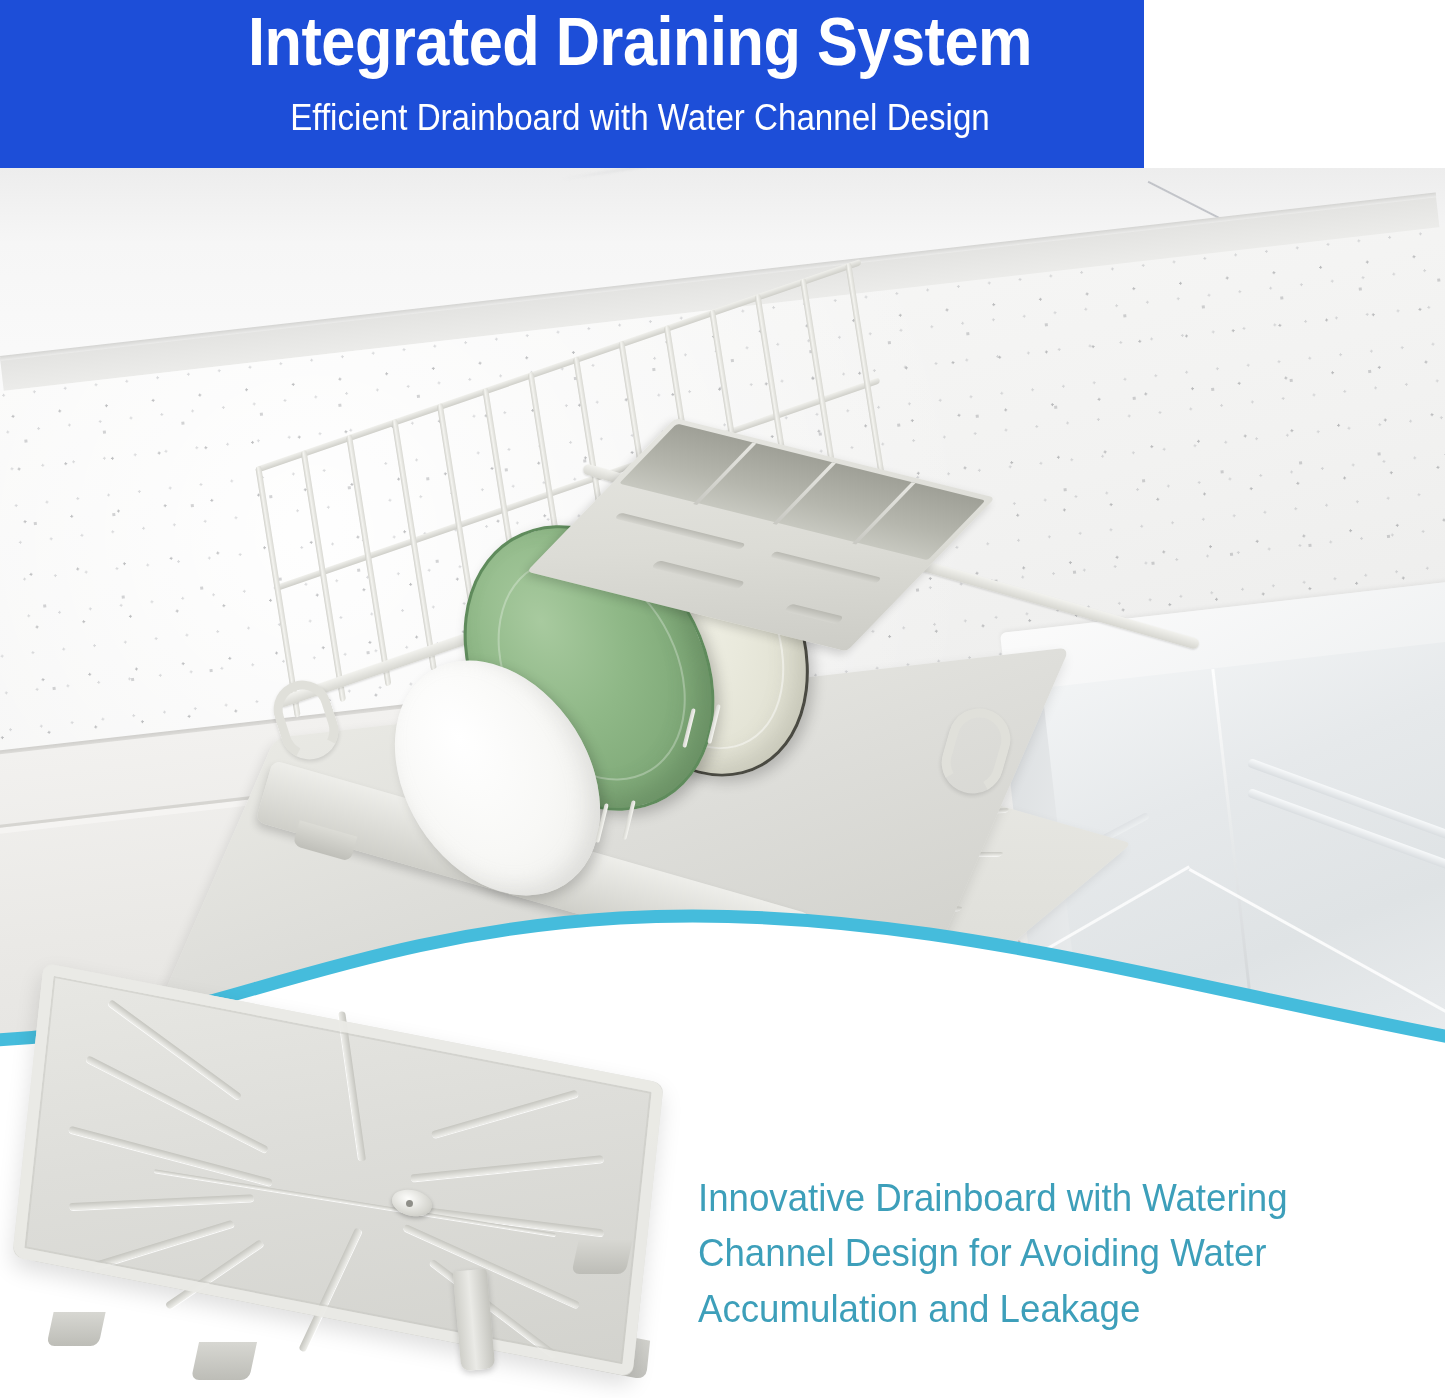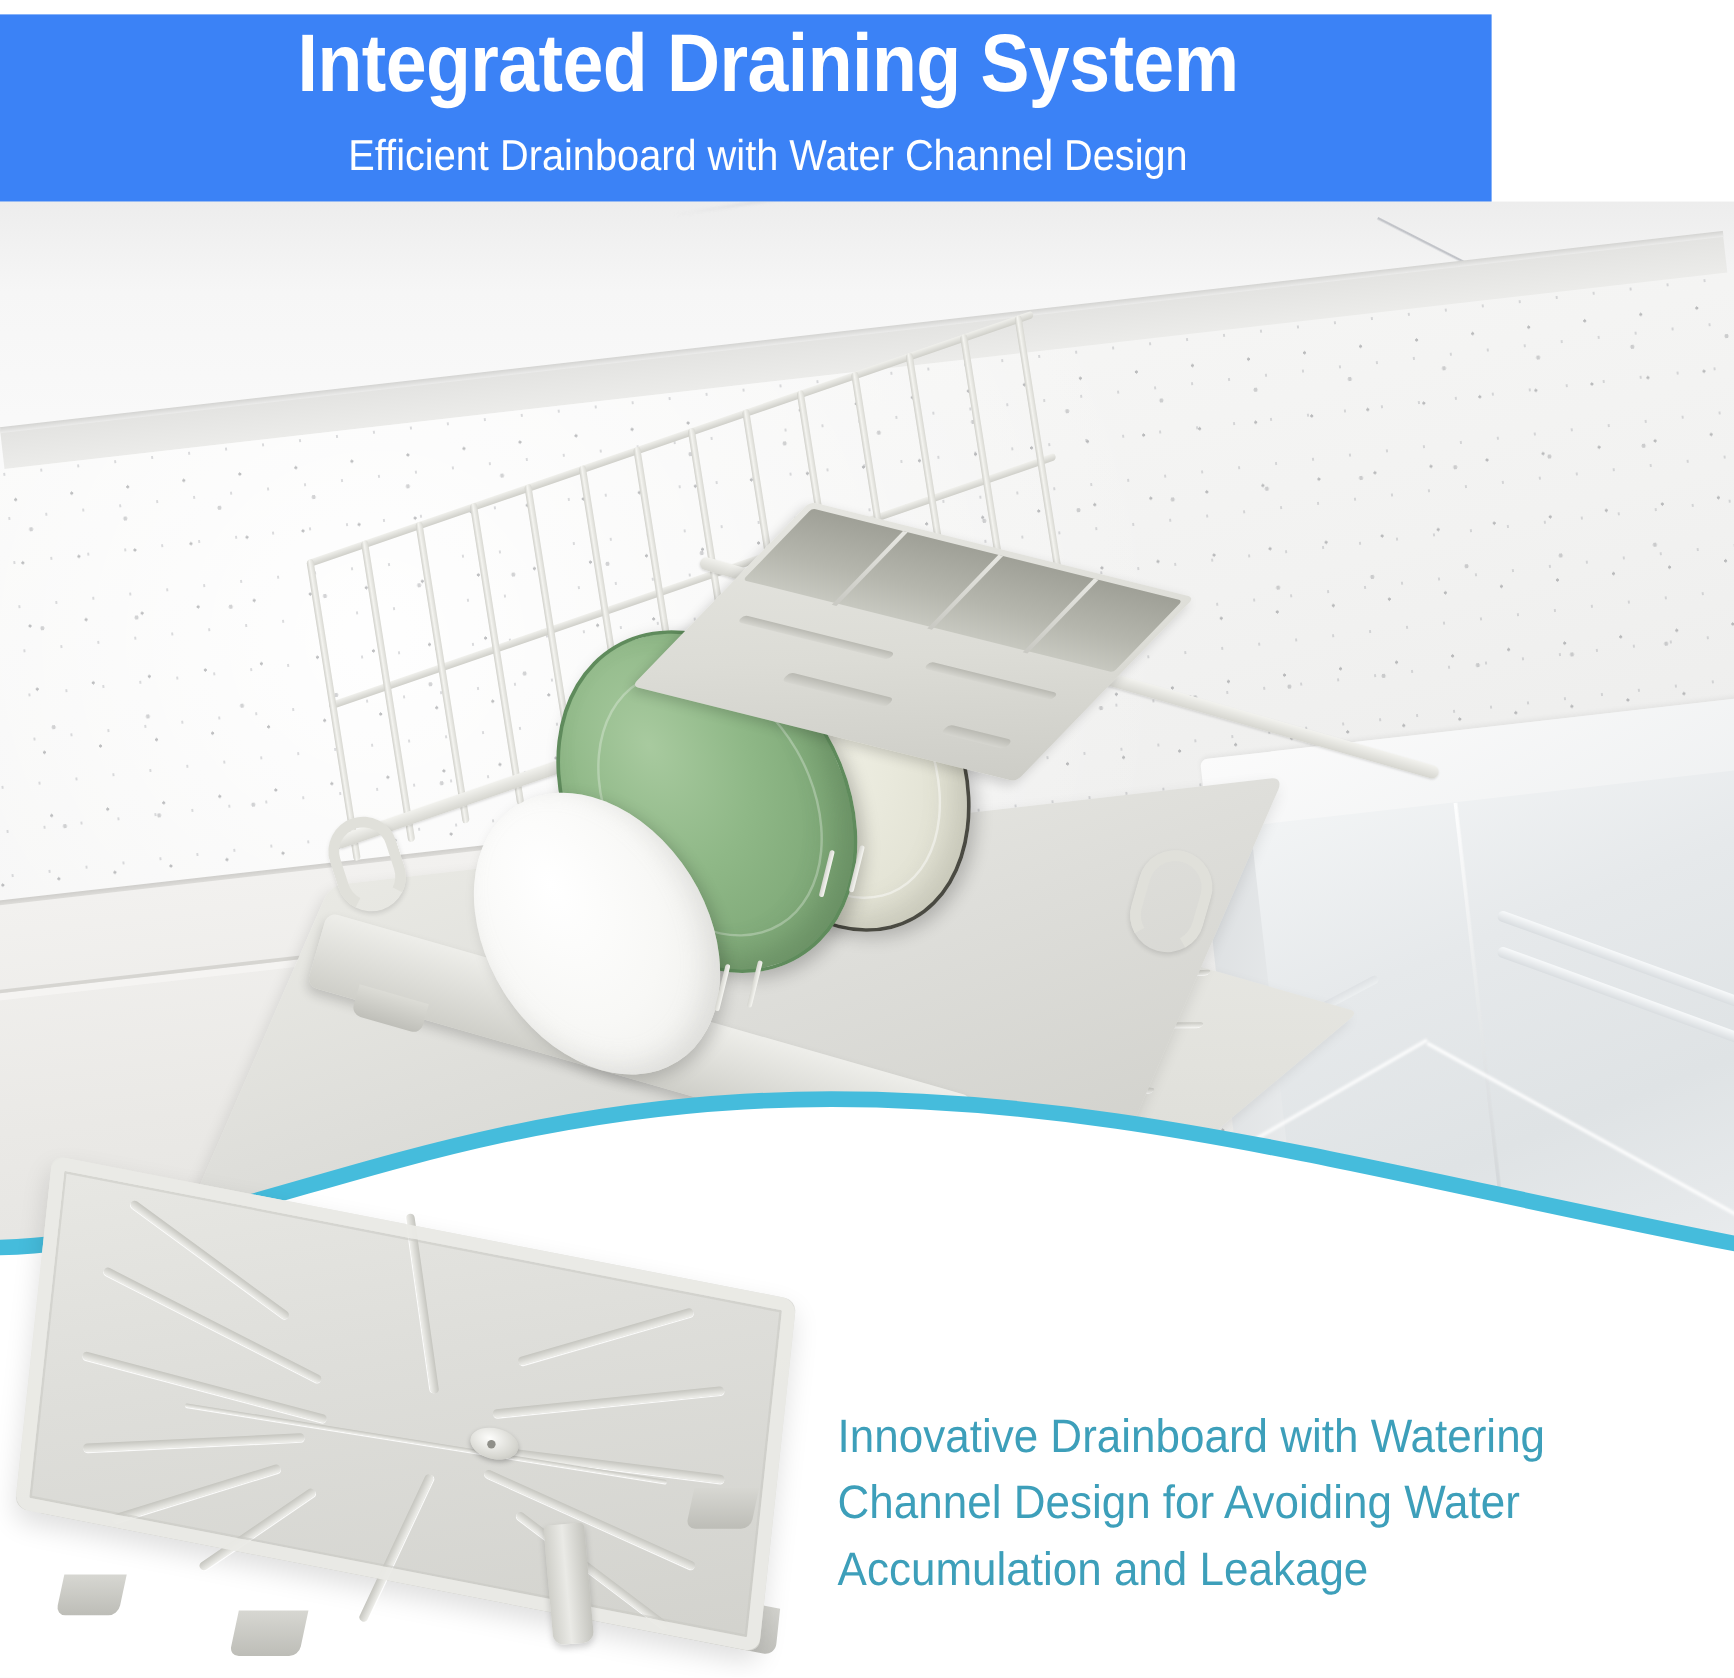--- a/index.html
+++ b/index.html
@@ -2,22 +2,22 @@
 <html><head>
 <meta charset="utf-8">
 <style>
   * { margin:0; padding:0; box-sizing:border-box; }
   html,body { width:1445px; height:1398px; overflow:hidden; background:#fff;
               font-family:"Liberation Sans", sans-serif; }
 
   #page { position:relative; width:1445px; height:1398px; overflow:hidden; background:#fff; }
 
   
-  .banner { position:absolute; left:0; top:12px; width:1243px; height:168px;
-            background:#3b82f6; overflow:hidden; }
+  .banner { position:absolute; left:0; top:0; width:1144px; height:168px;
+            background:#1d4ed8; overflow:hidden; }
   .banner-title { position:absolute; left:0; top:6px; width:1280px; text-align:center;
                   color:#ffffff; font-size:68px; font-weight:bold; line-height:1.05;
                   letter-spacing:-0.5px; transform:scaleX(0.90); transform-origin:50% 0;
                   white-space:nowrap; }
   .banner-sub { position:absolute; left:0; top:98px; width:1280px; text-align:center;
                 color:#ffffff; font-size:36px; font-weight:normal; line-height:1.1;
                 transform:scaleX(0.92); transform-origin:50% 0; white-space:nowrap; }
 
   
   .scene { position:absolute; left:0; top:168px; width:1445px; height:900px;

